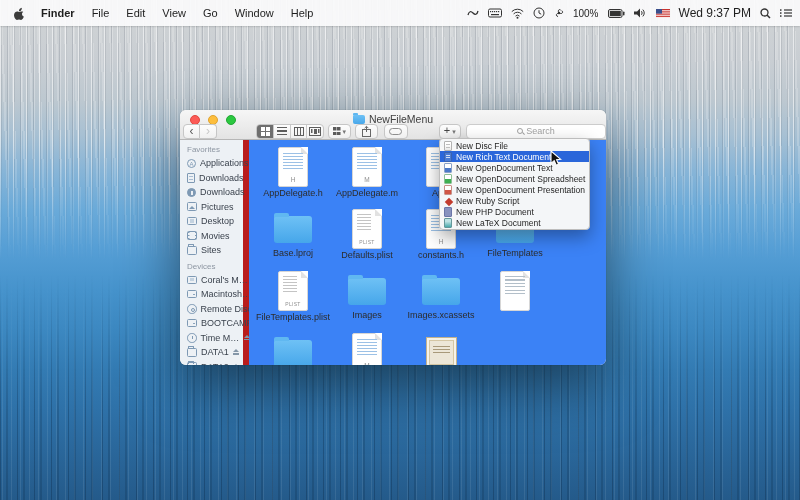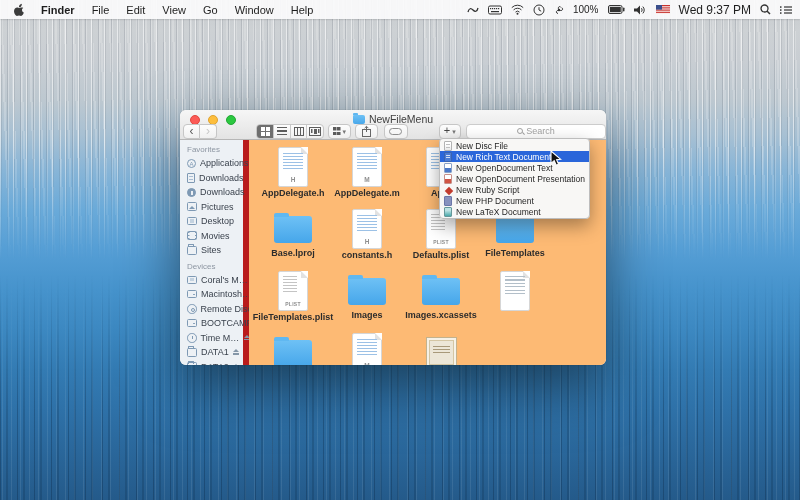--- a/index.html
+++ b/index.html
@@ -22,21 +22,21 @@
             mask-image:linear-gradient(#000 55%, transparent 100%); }
   .wall-reflect { position:absolute; left:0; right:0; bottom:0; height:45%;
     background:
       repeating-linear-gradient(90deg, rgba(6,30,55,.28) 0 1px, transparent 1px 6px,
         rgba(8,35,60,.20) 6px 8px, transparent 8px 17px),
       repeating-linear-gradient(90deg, rgba(220,240,250,.10) 2px 3px, transparent 3px 11px);
     -webkit-mask-image:linear-gradient(transparent 0, #000 60%);
             mask-image:linear-gradient(transparent 0, #000 60%); }
 
   
-  .menubar { position:absolute; left:0; top:0; right:0; height:19px; z-index:50;
+  .menubar { position:absolute; left:0; top:0; right:0; height:26px; z-index:50;
     background:rgba(250,250,251,.94); display:flex; align-items:center;
     font-size:11px; color:#1e1e1e; box-shadow:0 0 2px rgba(0,0,0,.3);gap:14px; }
   .mb-left { display:flex; align-items:center; gap:17px; padding-left:13px; }
   .mb-left > span:first-of-type { font-weight:700; }
   .mb-menu { cursor:default; }
   .mb-right { margin-left:auto; display:flex; align-items:center; gap:9px;
     padding-right:8px; font-size:10px; }
   .mb-right svg { display:block; }
   .mb-clock { font-size:12px; }
 
@@ -146,21 +146,21 @@
   .sb-icon.timemachine::after { content:''; position:absolute; left:4px; top:1.5px; width:1px;
     height:3px; background:#7e99b4; }
   .sb-eject { margin-left:auto; margin-right:4px; width:7px; height:6px; position:relative; }
   .sb-eject::before { content:''; position:absolute; left:0.5px; top:0;
     border-left:3px solid transparent; border-right:3px solid transparent;
     border-bottom:3.5px solid #8496a8; }
   .sb-eject::after { content:''; position:absolute; left:0.5px; bottom:0.5px; width:6px;
     height:1.5px; background:#8496a8; }
 
   
-  .main { position:absolute; left:69px; top:0; right:0; bottom:0; background:#fdba74;font-weight:bold; }
+  .main { position:absolute; left:69px; top:0; right:0; bottom:0; background:#3b82f6; }
   .files { position:absolute; inset:0; display:grid; grid-template-columns:repeat(4,74px);
     grid-auto-rows:62px; padding:5px 0 0 7px; }
   .file { display:flex; flex-direction:column; align-items:center; }
   .fi { position:relative; flex:none; }
   .fi.doc-code, .fi.doc-plist, .fi.doc-lines, .fi.blank { width:30px; height:40px; margin-top:2px;
     background:#fff; border:1px solid #d6d6d6; border-radius:2px; }
   .fi.doc-code::before, .fi.doc-plist::before, .fi.doc-lines::before { content:'';
     position:absolute; top:-1px; right:-1px; border-style:solid; border-width:0 7px 7px 0;
     border-color:#fff #fff #e2e2e2 #d9d9d9; }
   .fi.doc-code::after { content:''; position:absolute; left:4px; right:4px; top:5px; height:17px;
@@ -480,31 +480,31 @@
           </div>
 
           <div class="file">
             <div class="fi folder">
               <span class="badge"></span>
             </div>
             <div class="fname">Base.lproj</div>
           </div>
 
           <div class="file">
+            <div class="fi doc-plist">
+              <span class="badge">PLIST</span>
+            </div>
+            <div class="fname">Defaults.plist</div>
+          </div>
+
+          <div class="file">
             <div class="fi doc-code">
               <span class="badge">H</span>
             </div>
             <div class="fname">constants.h</div>
-          </div>
-
-          <div class="file">
-            <div class="fi doc-plist">
-              <span class="badge">PLIST</span>
-            </div>
-            <div class="fname">Defaults.plist</div>
           </div>
 
           <div class="file">
             <div class="fi folder">
               <span class="badge"></span>
             </div>
             <div class="fname">FileTemplates</div>
           </div>
 
           <div class="file">
@@ -571,20 +571,24 @@
       <div class="nf-item selected">
         <span class="nf-icon rtf"></span>
         <span class="nf-label">New Rich Text Document</span>
       </div>
 
       <div class="nf-item">
         <span class="nf-icon odt"></span>
         <span class="nf-label">New OpenDocument Text</span>
       </div>
 
+      <div class="nf-item">
+        <span class="nf-icon ods"></span>
+        <span class="nf-label">New OpenDocument Spreadsheet</span>
+      </div>
 
       <div class="nf-item">
         <span class="nf-icon odp"></span>
         <span class="nf-label">New OpenDocument Presentation</span>
       </div>
 
       <div class="nf-item">
         <span class="nf-icon ruby"></span>
         <span class="nf-label">New Ruby Script</span>
       </div>

